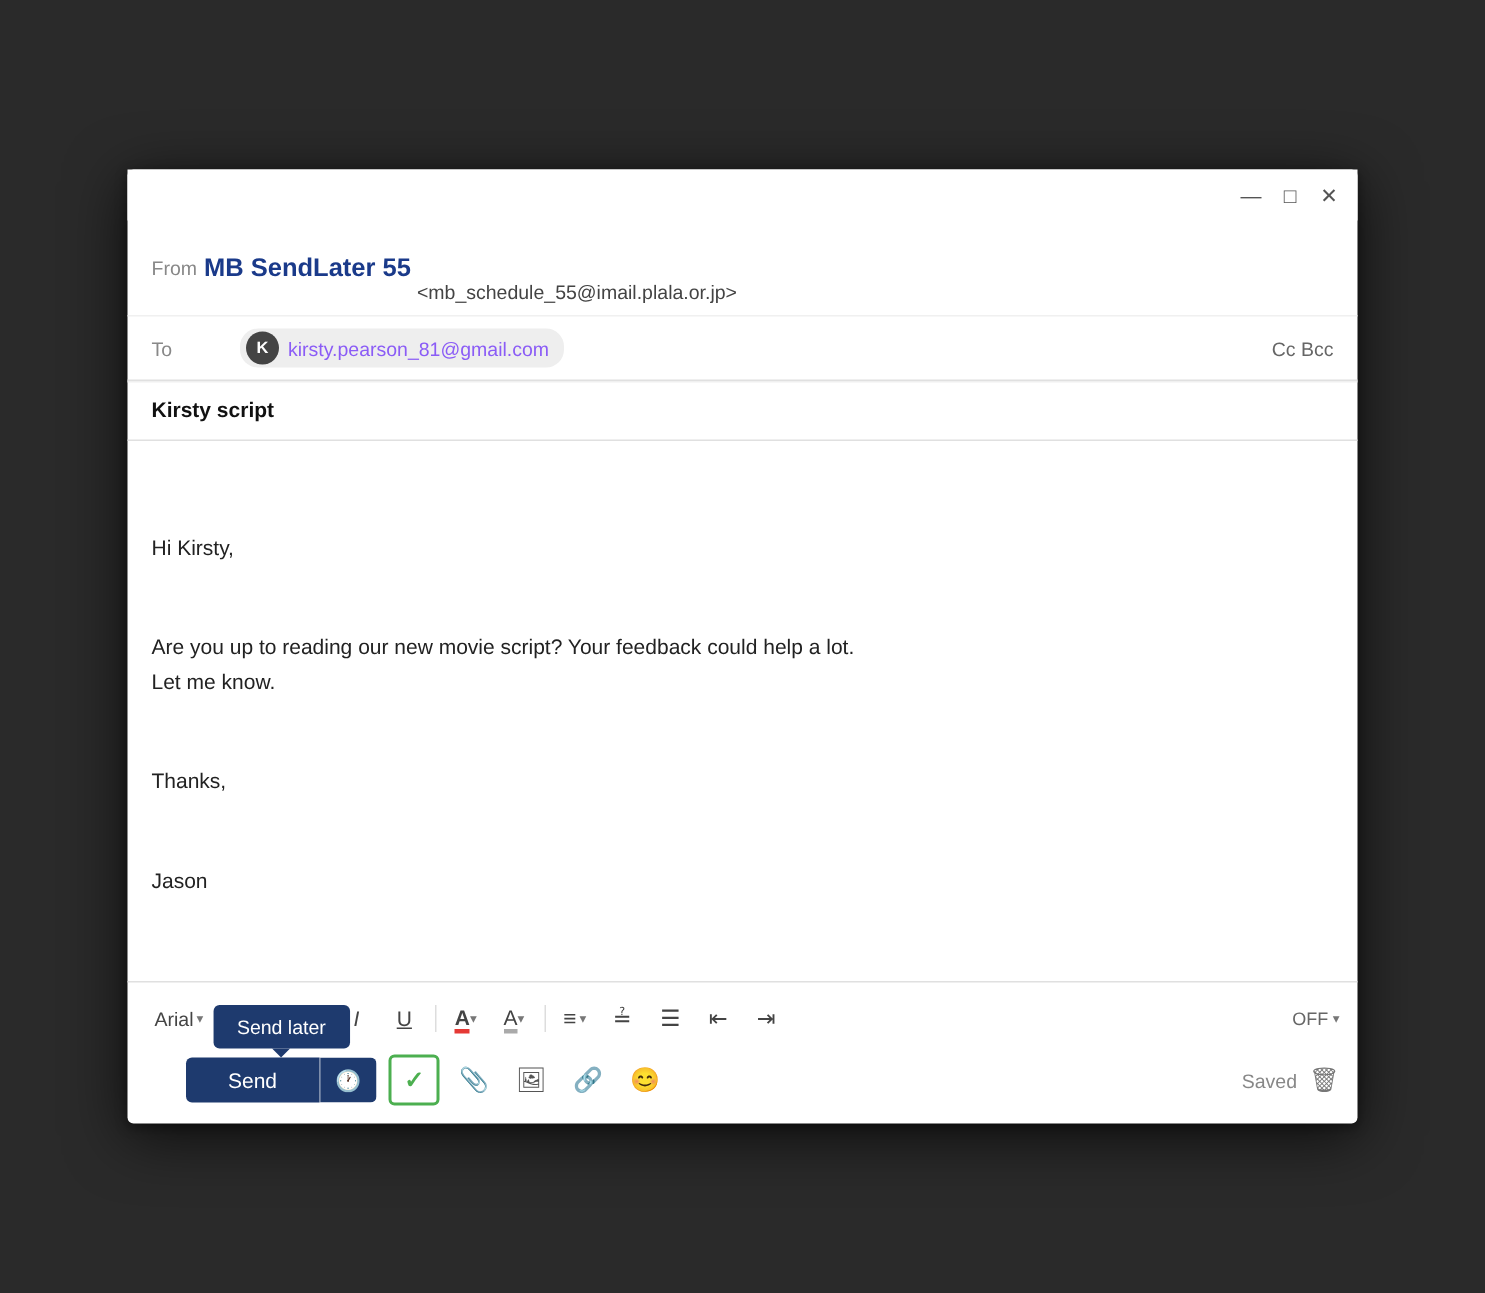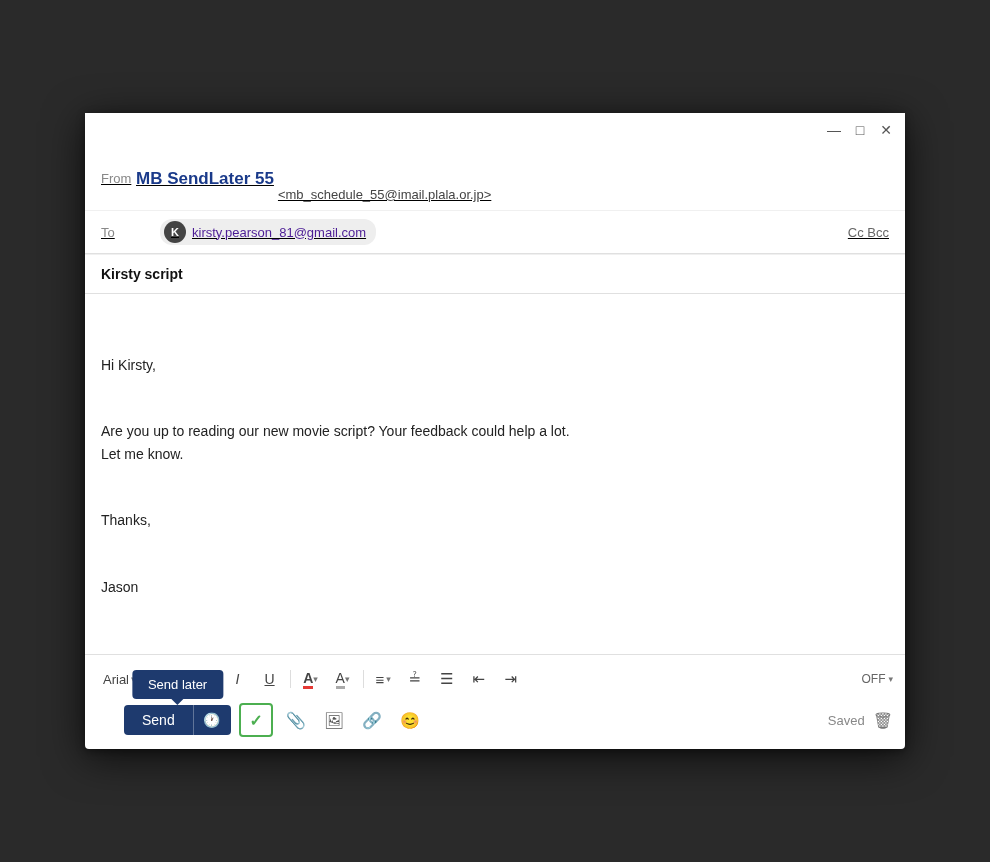--- a/index.html
+++ b/index.html
@@ -45,21 +45,20 @@
       justify-content: center;
       cursor: pointer;
       color: #555;
       font-size: 14px;
     }
 
     
     .header-area {
       padding: 0;
       border-bottom: 1px solid #e0e0e0;
-      text-decoration: underline;
     }
 
     .from-row {
       display: flex;
       align-items: center;
       padding: 8px 16px;
       border-bottom: 1px solid #f0f0f0;
     }
 
     .field-label {
@@ -106,21 +105,21 @@
       color: #fff;
       font-size: 11px;
       display: flex;
       align-items: center;
       justify-content: center;
       font-weight: 600;
     }
 
     .to-email {
       font-size: 13px;
-      color: #4c1d95;
+      color: #8b5cf6;
       text-align: center;
     }
 
     .cc-bcc {
       margin-left: auto;
       color: #666;
       font-size: 13px;
       cursor: pointer;
     }
 
@@ -249,21 +248,21 @@
       align-items: flex-start;
       position: relative;
       margin-left: 27px;
     }
 
     .send-btn {
       background: #1e3a6e;
       color: #fff;
       border: none;
       border-radius: 4px 0 0 4px;
-      padding: 7px 18px;
+      padding: 7px 28px;
       font-size: 14px;
       font-weight: 500;
       cursor: pointer;
       display: flex;
       align-items: center;
       gap: 8px;
     }
 
     .send-clock-btn {
       background: #1e3a6e;

